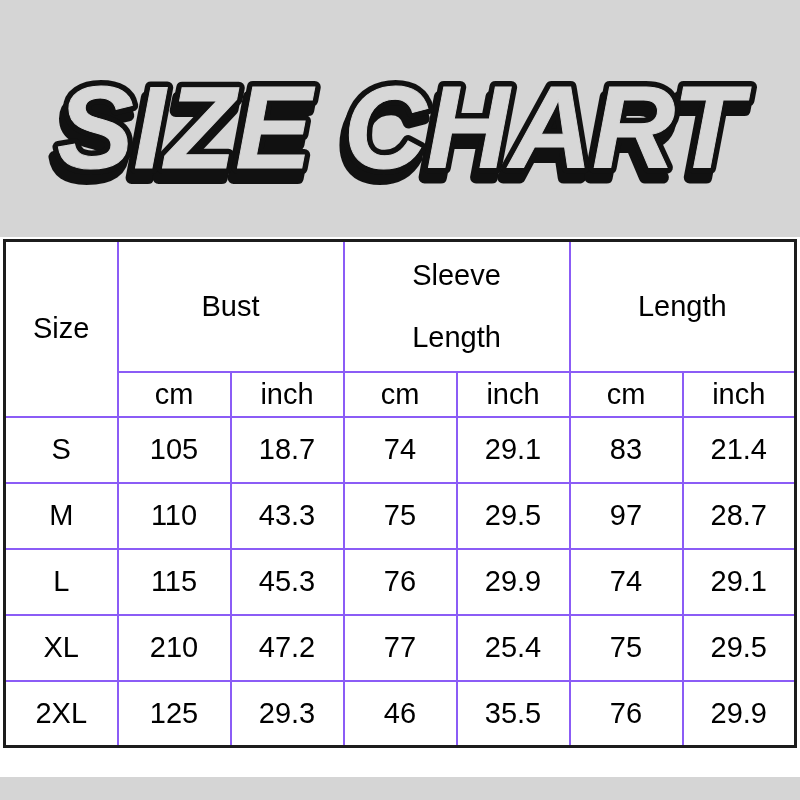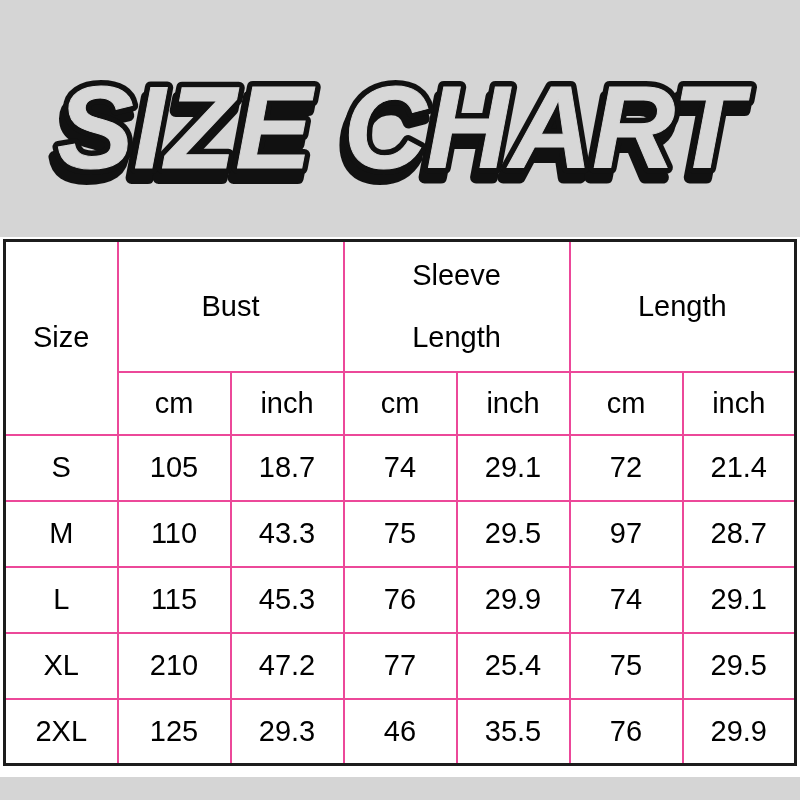--- a/index.html
+++ b/index.html
@@ -43,30 +43,30 @@
     left: 3px;
     width: 794px;
     border-collapse: collapse;
     table-layout: fixed;
     background: #ffffff;
     border: 3px solid #1c1c1c;
     font-size: 29px;
   }
   table.size-table th,
   table.size-table td {
-    border: 2px solid #ec4899;
+    border: 2px solid #8b5cf6;
     text-align: center;
     vertical-align: middle;
     font-weight: normal;
     padding: 0;
     background: #ffffff;
     overflow: hidden;
   }
   tr.r-head1 { height: 131px; }
-  tr.r-head2 { height: 63px; }
+  tr.r-head2 { height: 45px; }
   tr.r-data  { height: 66px; }
   .two-line div {
     line-height: 62px;
   }
 </style>
 </head>
 <body>
 
 <svg class="title-svg" viewBox="0 0 800 225" xmlns="http://www.w3.org/2000/svg" aria-hidden="true">
 
@@ -97,21 +97,21 @@
     <th>inch</th>
     <th>cm</th>
     <th>inch</th>
   </tr>
   <tr class="r-data">
     <td>S</td>
     <td>105</td>
     <td>18.7</td>
     <td>74</td>
     <td>29.1</td>
-    <td>72</td>
+    <td>83</td>
     <td>21.4</td>
   </tr>
   <tr class="r-data">
     <td>M</td>
     <td>110</td>
     <td>43.3</td>
     <td>75</td>
     <td>29.5</td>
     <td>97</td>
     <td>28.7</td>

